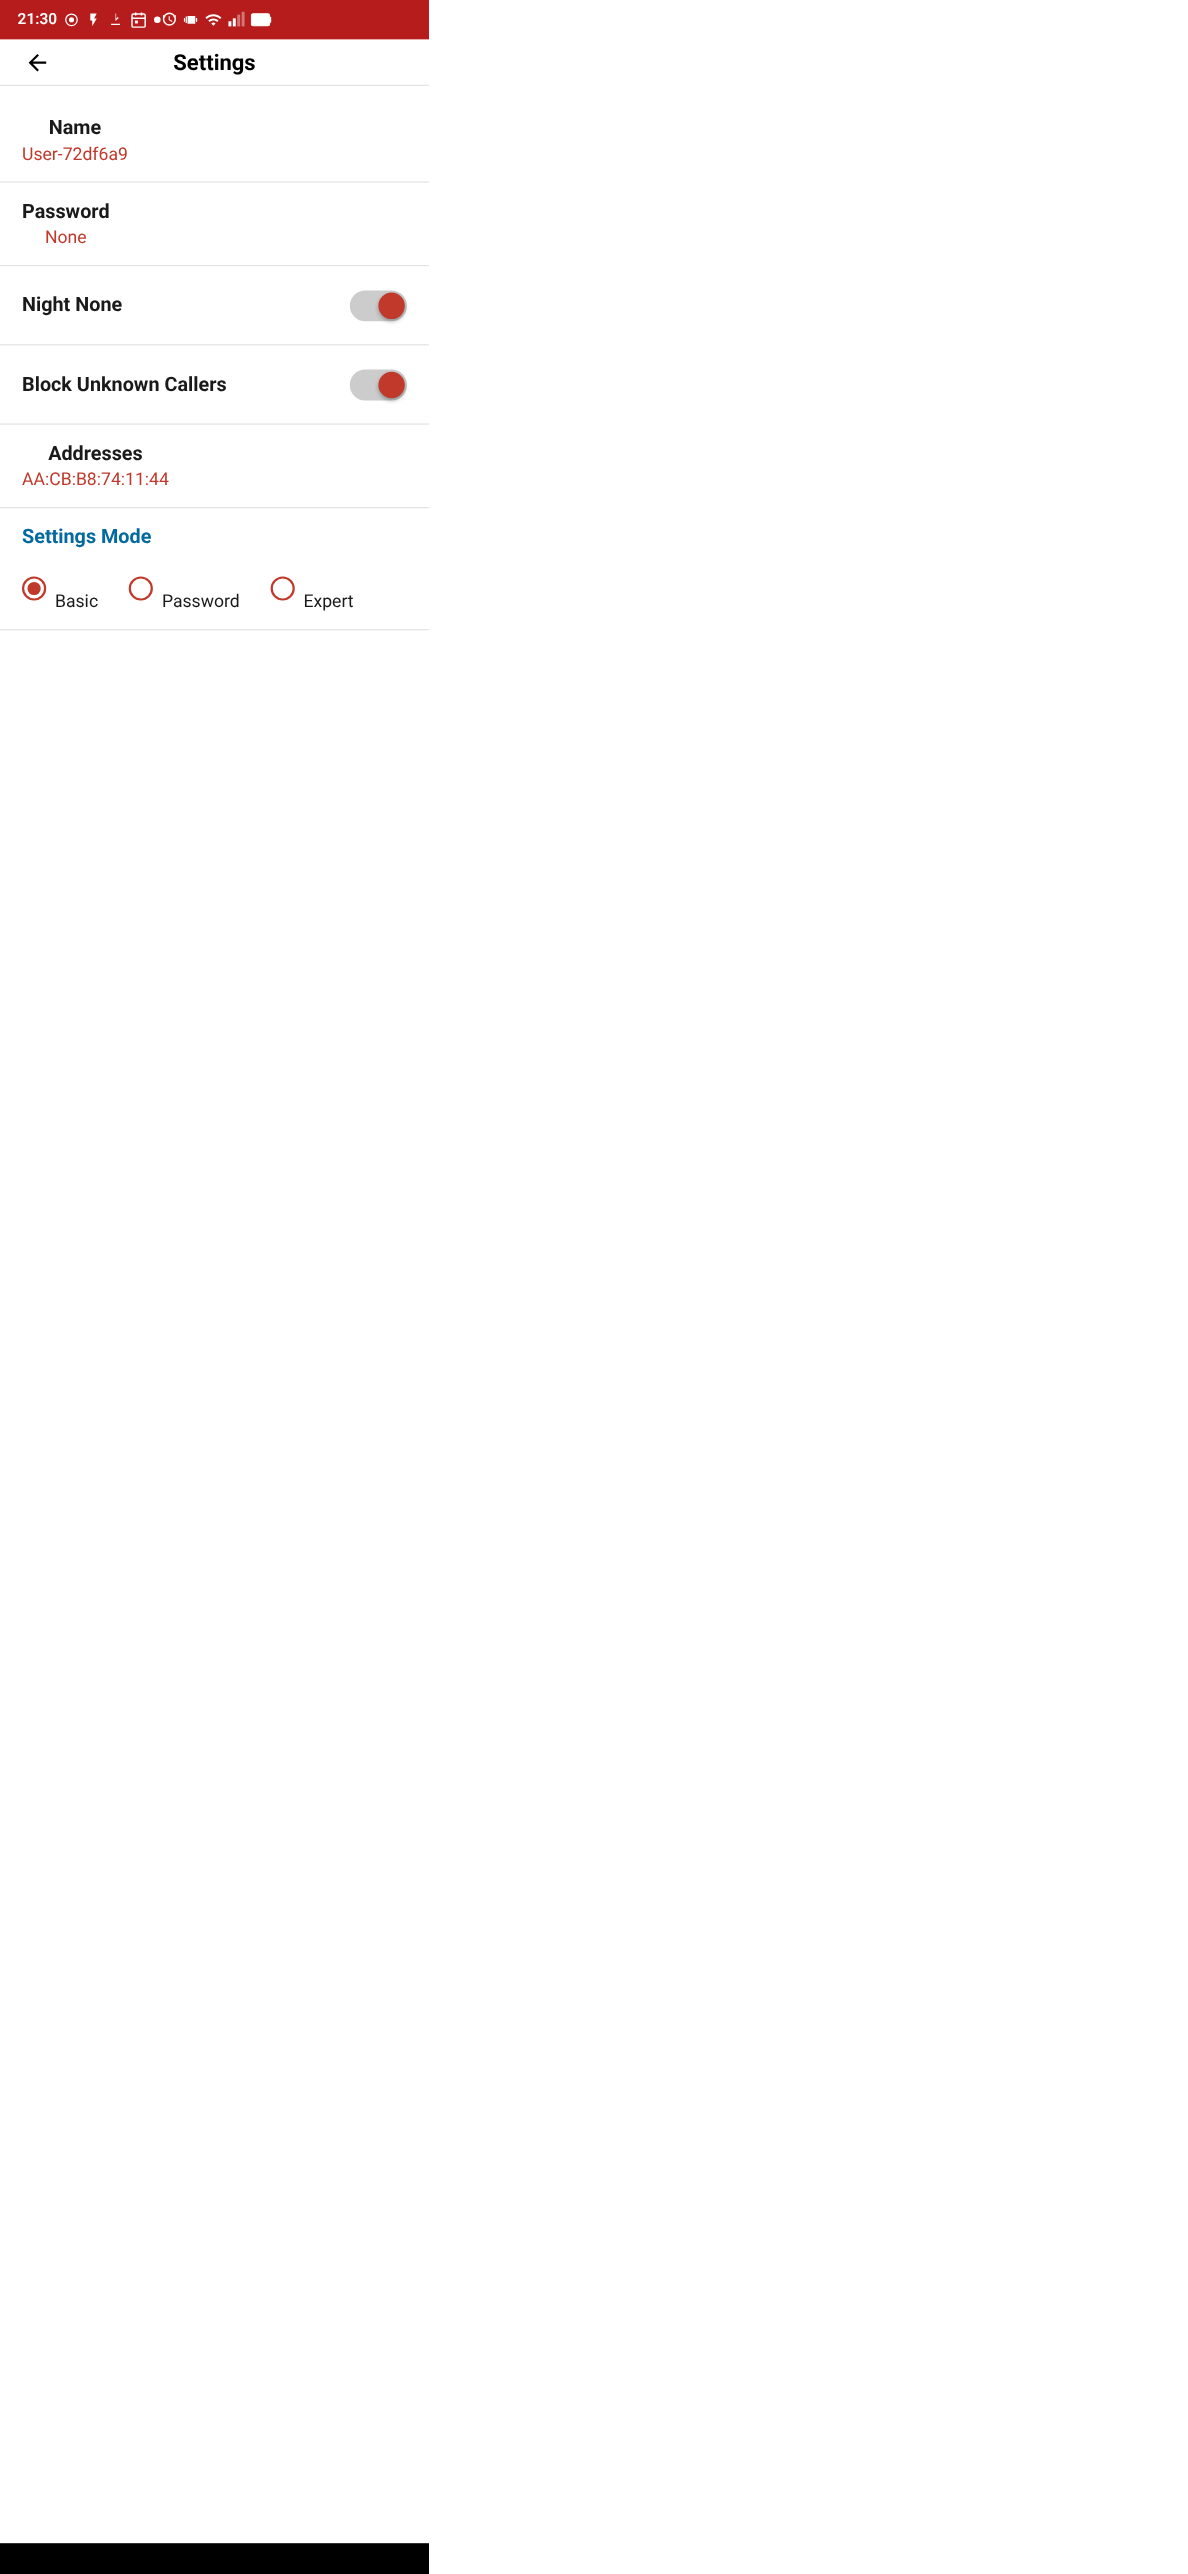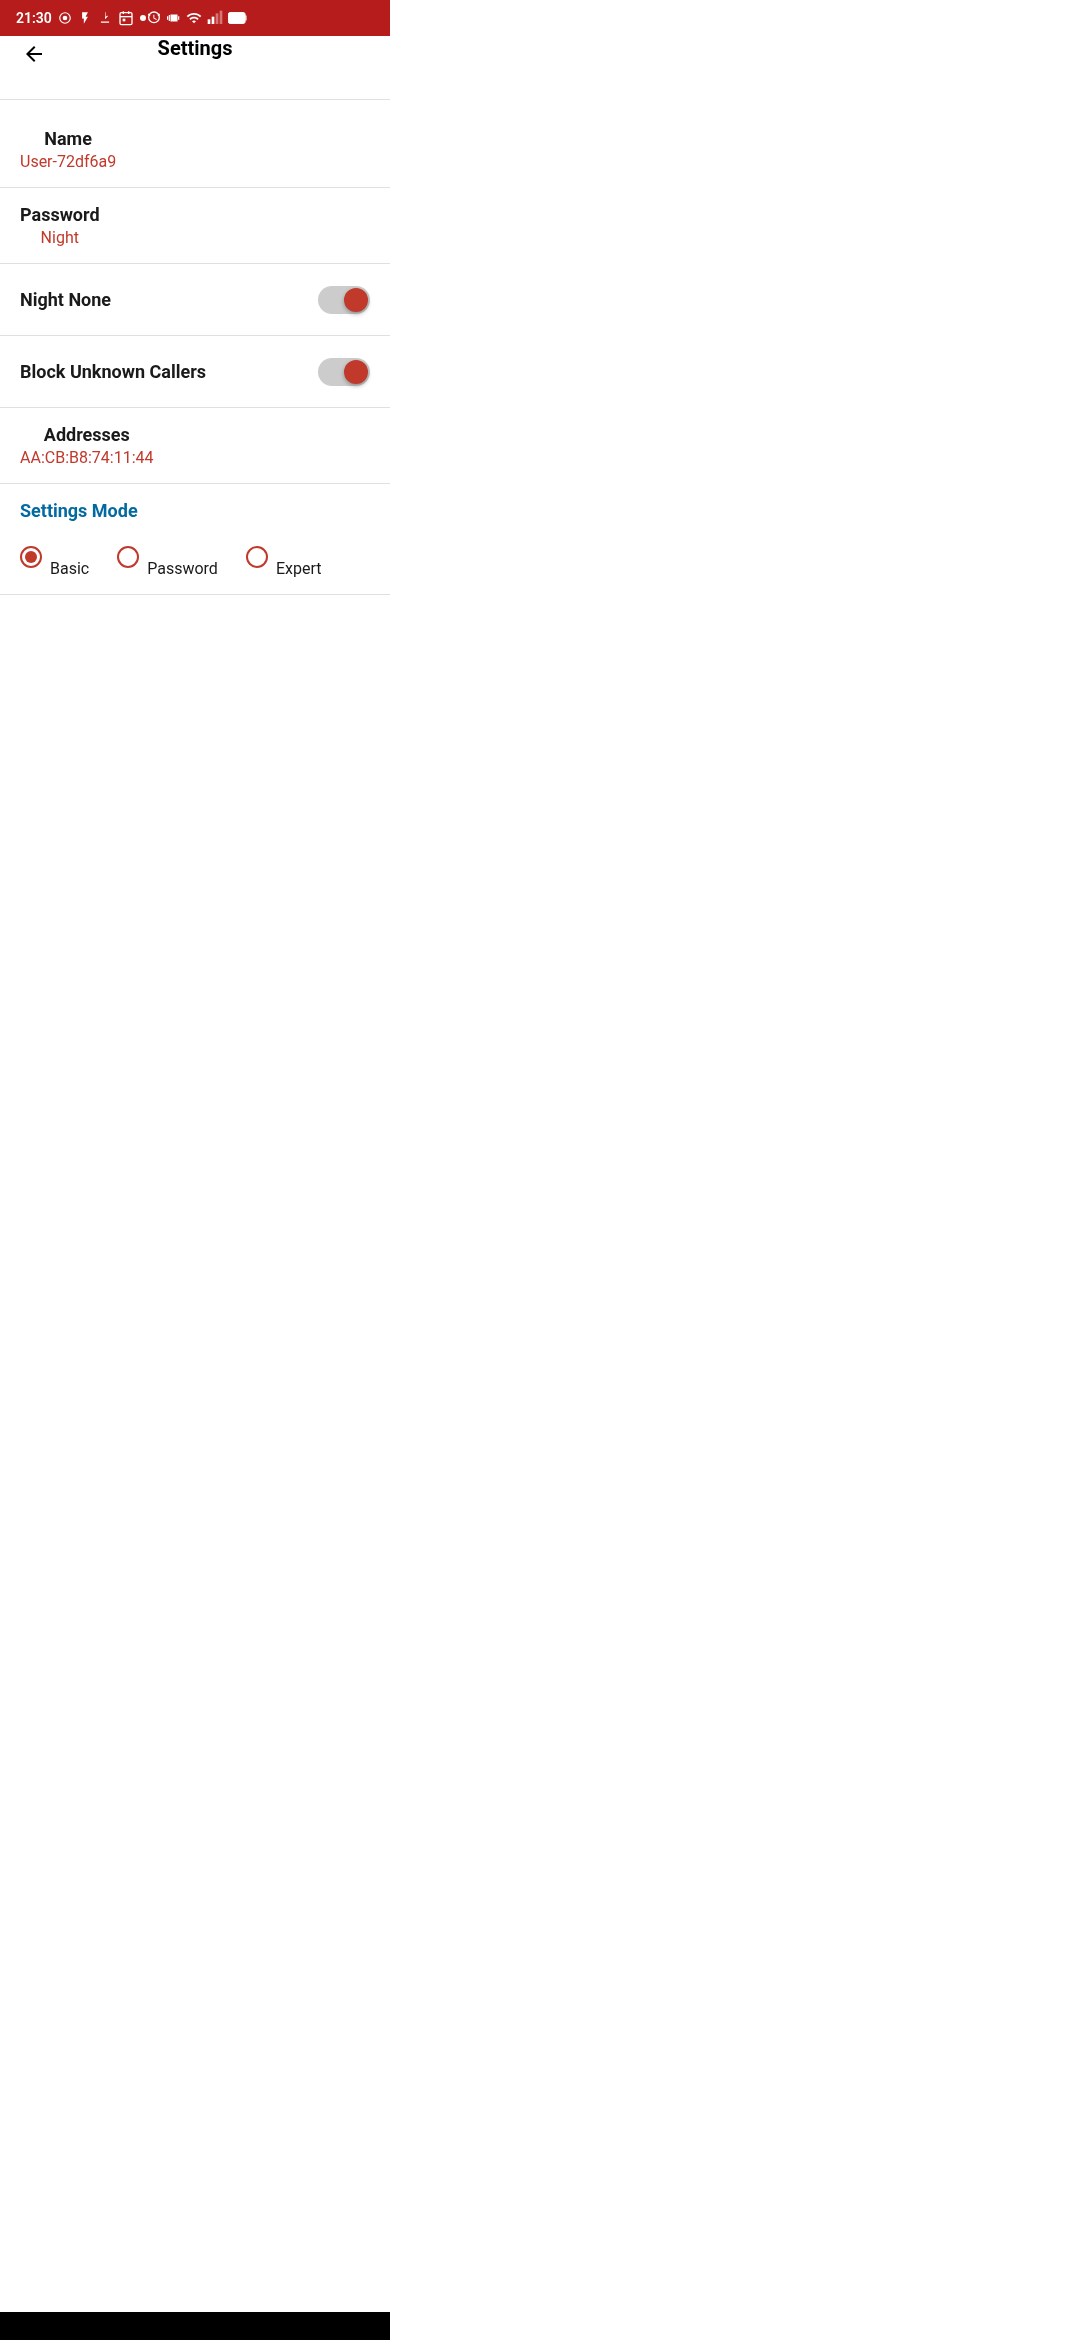--- a/index.html
+++ b/index.html
@@ -37,22 +37,23 @@
     }
 
     .status-bar-right {
       display: flex;
       align-items: center;
       gap: 5px;
     }
 
     
     .app-bar {
-      height: 64px;
-      display: flex;
+      height: 42px;
+      display: flex;
+      align-items: center;
       padding: 0 16px;
       background: #fff;
       border-bottom: 1px solid #e0e0e0;
       position: relative;
     }
 
     .back-button {
       width: 36px;
       height: 36px;
       display: flex;
@@ -288,21 +289,21 @@
   <div class="settings-item">
     <div class="settings-item-left">
       <span class="settings-label">Name</span>
       <span class="settings-value">User-72df6a9</span>
     </div>
   </div>
 
   <div class="settings-item">
     <div class="settings-item-left">
       <span class="settings-label">Password</span>
-      <span class="settings-value">Night</span>
+      <span class="settings-value">None</span>
     </div>
   </div>
 
   <div class="settings-item">
     <div class="settings-item-left">
       <span class="settings-label">Night None</span>
     </div>
     <div class="toggle-container toggle-on">
       <div class="toggle-track"></div>
       <div class="toggle-thumb"></div>

